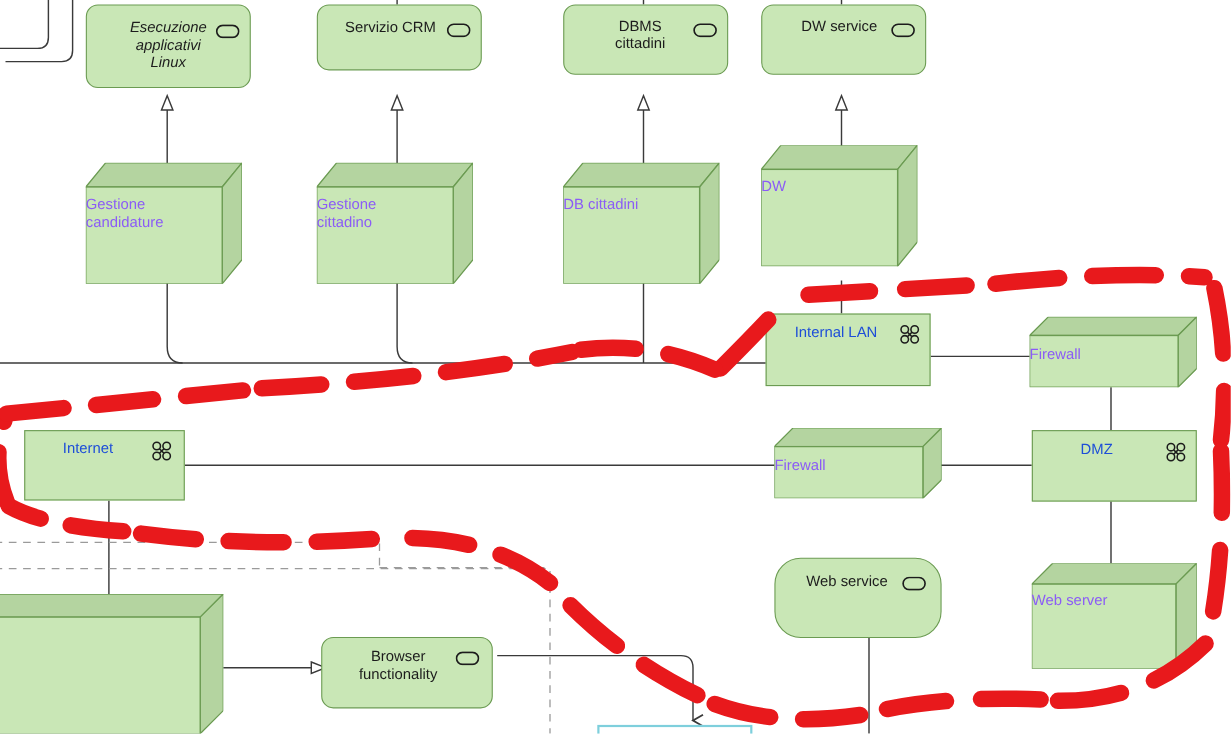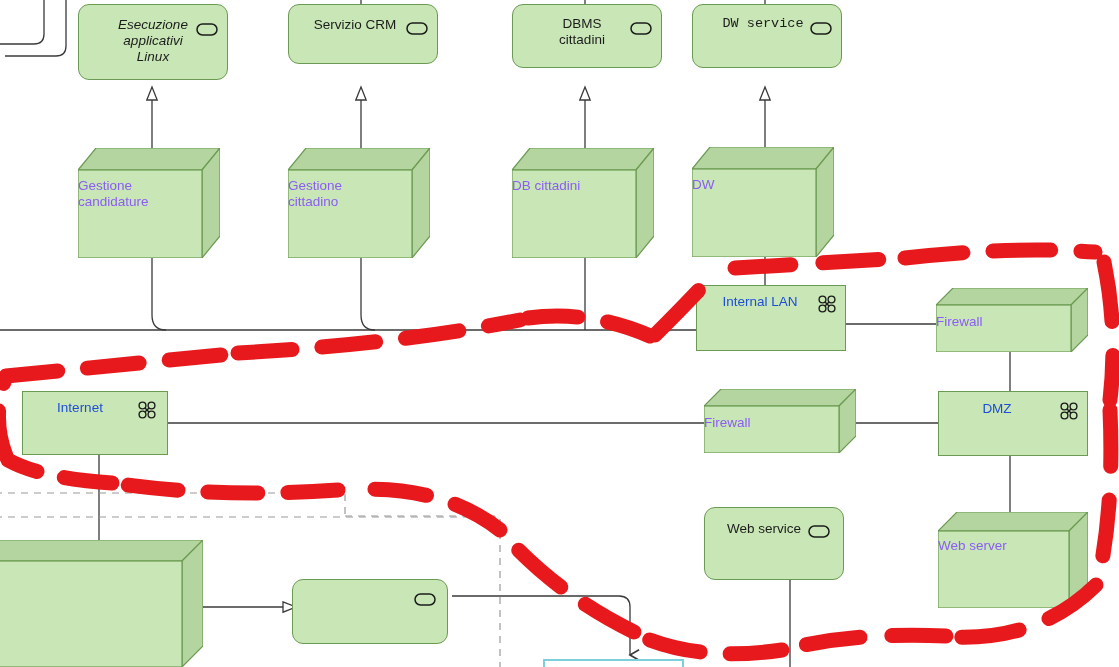--- a/index.html
+++ b/index.html
@@ -191,21 +191,21 @@
     <span class="label t13" style="padding-top:11px; white-space:pre-line; padding-right:14px;">DBMS
 cittadini</span>
   </div>
 
   <div class="node service" style="left:692px; top:4px; width:150px; height:64px;">
     <span class="ico" style="right:9px; top:16px;">
       <svg width="22" height="13" viewBox="0 0 22 13">
         <rect x="1" y="1" width="20" height="11" rx="5.5" ry="5.5" fill="none" stroke="#1c1c1c" stroke-width="1.5"></rect>
       </svg>
     </span>
-    <span class="label t13" style="padding-top:11px; white-space:pre-line; padding-right:12px;font-family:Liberation Mono, monospace;">DW service</span>
+    <span class="label t13" style="padding-top:11px; white-space:pre-line; padding-right:12px;">DW service</span>
   </div>
 
   <div class="node box3d" style="left:78px; top:148px; width:142px; height:110px;">
     <div class="top" style="left:0; top:0; width:124px; height:0;
                 border:none; background:transparent;"></div>
     <svg width="142" height="110" style="position:absolute; left:0; top:0;">
       <polygon points="0,22 18,0 142,0 124,22" fill="#b4d4a0" stroke="#6b9b52" stroke-width="1.2"></polygon>
       <polygon points="124,22 142,0 142,88 124,110" fill="#b4d4a0" stroke="#6b9b52" stroke-width="1.2"></polygon>
       <rect x="0" y="22" width="124" height="88" fill="#c9e7b6" stroke="#6b9b52" stroke-width="1.2"></rect>
     </svg>
@@ -225,21 +225,21 @@
 
   <div class="node box3d" style="left:512px; top:148px; width:142px; height:110px;">
     <svg width="142" height="110" style="position:absolute; left:0; top:0;">
       <polygon points="0,22 18,0 142,0 124,22" fill="#b4d4a0" stroke="#6b9b52" stroke-width="1.2"></polygon>
       <polygon points="124,22 142,0 142,88 124,110" fill="#b4d4a0" stroke="#6b9b52" stroke-width="1.2"></polygon>
       <rect x="0" y="22" width="124" height="88" fill="#c9e7b6" stroke="#6b9b52" stroke-width="1.2"></rect>
     </svg>
     <span class="label t13" style="top:30px; width:124px; white-space:pre-line;">DB cittadini</span>
   </div>
 
-  <div class="node box3d" style="left:692px; top:147px; width:142px; height:80px;">
+  <div class="node box3d" style="left:692px; top:132px; width:142px; height:80px;">
     <svg width="142" height="110" style="position:absolute; left:0; top:0;">
       <polygon points="0,22 18,0 142,0 124,22" fill="#b4d4a0" stroke="#6b9b52" stroke-width="1.2"></polygon>
       <polygon points="124,22 142,0 142,88 124,110" fill="#b4d4a0" stroke="#6b9b52" stroke-width="1.2"></polygon>
       <rect x="0" y="22" width="124" height="88" fill="#c9e7b6" stroke="#6b9b52" stroke-width="1.2"></rect>
     </svg>
     <span class="label t13" style="top:30px; width:124px; white-space:pre-line;">DW</span>
   </div>
 
   <div class="node netbox" style="left:696px; top:285px; width:150px; height:66px;">
     <span class="label t13" style="left:0; top:8px; width:150px; padding-right:24px; box-sizing:border-box;">Internal LAN</span>
@@ -303,21 +303,21 @@
 
   <div class="node box3d" style="left:938px; top:512px; width:150px; height:96px;">
     <svg width="150" height="96" style="position:absolute; left:0; top:0;">
       <polygon points="0,19 19,0 150,0 131,19" fill="#b4d4a0" stroke="#6b9b52" stroke-width="1.2"></polygon>
       <polygon points="131,19 150,0 150,77 131,96" fill="#b4d4a0" stroke="#6b9b52" stroke-width="1.2"></polygon>
       <rect x="0" y="19" width="131" height="77" fill="#c9e7b6" stroke="#6b9b52" stroke-width="1.2"></rect>
     </svg>
     <span class="label t13" style="top:26px; width:131px;">Web server</span>
   </div>
 
-  <div class="node service" style="left:704px; top:507px; width:140px; height:73px;">
+  <div class="node service" style="left:704px; top:507px; width:152px; height:73px;border-radius:24px;">
     <span class="ico" style="right:13px; top:16px;">
       <svg width="22" height="13" viewBox="0 0 22 13">
         <rect x="1" y="1" width="20" height="11" rx="5.5" ry="5.5" fill="none" stroke="#1c1c1c" stroke-width="1.5"></rect>
       </svg>
     </span>
     <span class="label t13" style="padding-top:13px; white-space:pre-line; padding-right:24px;">Web service</span>
   </div>
 
   <div class="node box3d" style="left:-62px; top:540px; width:265px; height:127px;">
     <svg width="265" height="127" style="position:absolute; left:0; top:0;">
@@ -327,20 +327,22 @@
     </svg>
     <span class="label t13" style="top:27px; width:244px;">Desktop</span>
   </div>
 
   <div class="node service" style="left:292px; top:579px; width:156px; height:65px;">
     <span class="ico" style="right:11px; top:12px;">
       <svg width="22" height="13" viewBox="0 0 22 13">
         <rect x="1" y="1" width="20" height="11" rx="5.5" ry="5.5" fill="none" stroke="#1c1c1c" stroke-width="1.5"></rect>
       </svg>
     </span>
+    <span class="label t13" style="padding-top:9px; white-space:pre-line; padding-right:20px;">Browser
+functionality</span>
   </div>
 
   <div class="cyanbox" style="left:543px; top:659px; width:141px; height:24px;"></div>
 
   <svg id="annotation" viewBox="0 0 1119 667" width="1119" height="667">
     <g stroke="#e8191c" stroke-width="15" fill="none" stroke-linecap="round">
 
       <path d="M655,335 Q690,300 712,276" stroke-dasharray="62,34"></path>
       <path d="M735,268 L905,258" stroke-dasharray="56,32"></path>
       <path d="M905,258 Q1010,246 1095,252" stroke-dasharray="58,30"></path>

